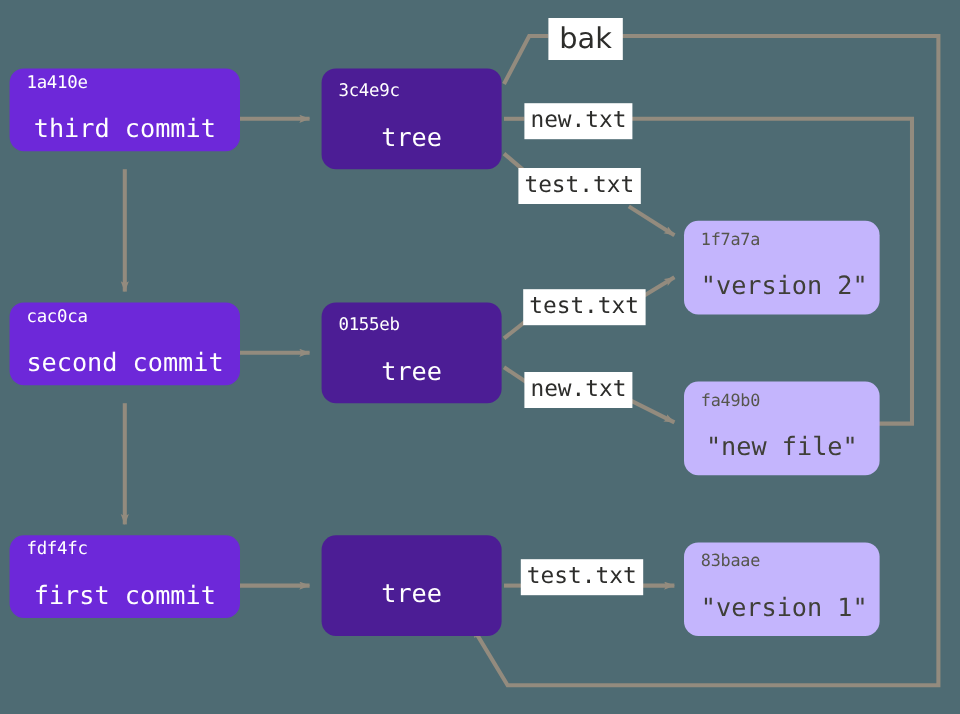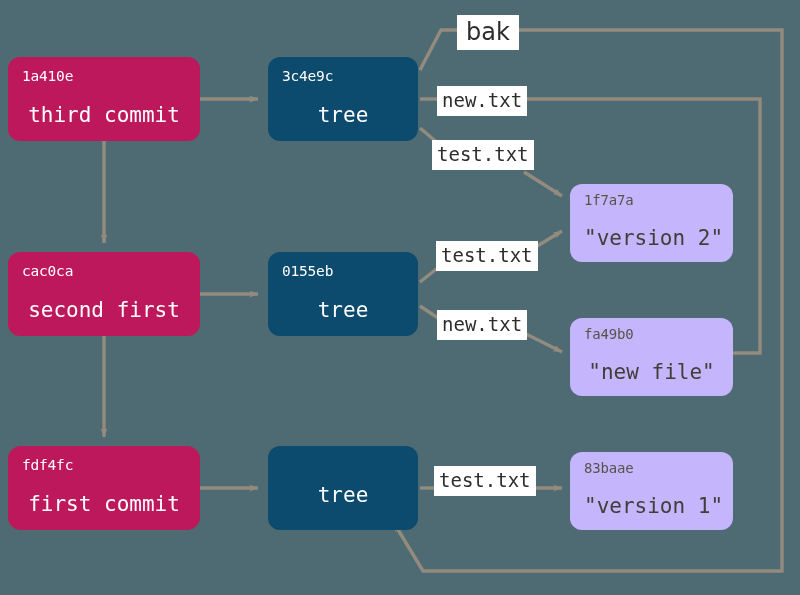--- a/index.html
+++ b/index.html
@@ -47,29 +47,29 @@
   .node .label {
     font-family: "DejaVu Sans Mono", monospace;
     font-size: 21px;
     line-height: 1.2;
     text-align: center;
     margin-top: 18px;
     white-space: pre;
   }
 
   .node.commit {
-    background: #be185d;
+    background: #6d28d9;
     width: 192px;
-    height: 84px;
+    height: 69px;
   }
   .node.commit .hash,
   .node.commit .label { color: #ffffff; }
 
   .node.tree {
-    background: #0c4a6e;
+    background: #4c1d95;
     width: 150px;
     height: 84px;
   }
   .node.tree .hash,
   .node.tree .label { color: #ffffff; }
 
   .node.blob {
     background: #c4b5fd;
     width: 163px;
     height: 78px;
@@ -135,24 +135,24 @@
     </g>
   </svg>
 
   <div class="node commit" style="left:8px; top:57px;">
     <div class="hash">1a410e</div>
     <div class="label">third commit</div>
   </div>
 
   <div class="node commit" style="left:8px; top:252px;">
     <div class="hash">cac0ca</div>
-    <div class="label">second first</div>
+    <div class="label">second commit</div>
   </div>
 
-  <div class="node commit" style="left:8px; top:446px;border-radius:13px;">
+  <div class="node commit" style="left:8px; top:446px;">
     <div class="hash">fdf4fc</div>
     <div class="label">first commit</div>
   </div>
 
   <div class="node tree" style="left:268px; top:57px;">
     <div class="hash">3c4e9c</div>
     <div class="label">tree</div>
   </div>
 
   <div class="node tree" style="left:268px; top:252px;">

